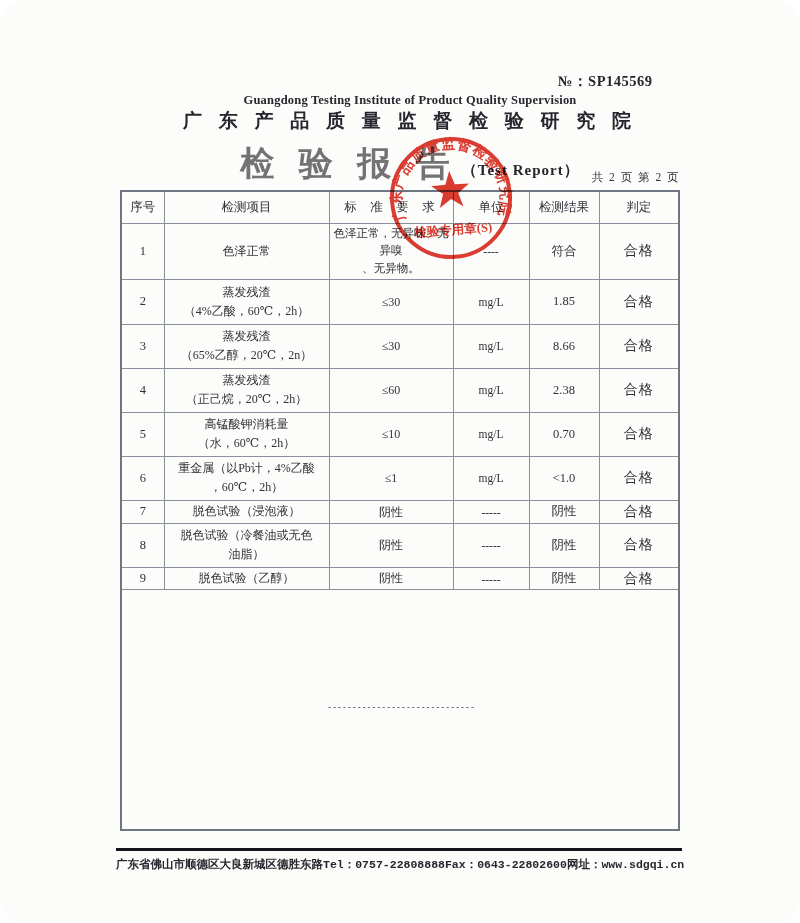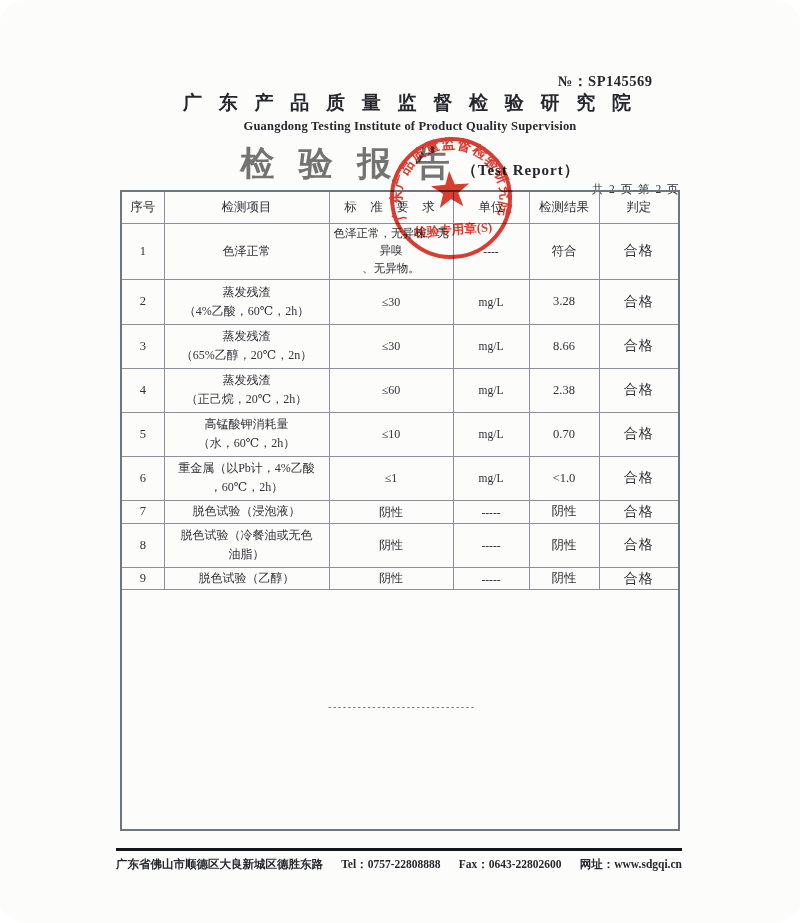--- a/index.html
+++ b/index.html
@@ -36,21 +36,21 @@
   }
   #report-title-line { margin-top:7px; white-space:nowrap; }
   #report-title-cn {
     font-size:34px; font-weight:bold; letter-spacing:8px; color:#737373;
   }
   #report-title-en {
     font-size:15px; font-weight:bold; color:#26272e; letter-spacing:1px;
   }
   #page-info {
     position:absolute; right:120px; top:170px;
-    font-size:11.5px; color:#33343c; letter-spacing:1.5px;margin-top:12px;
+    font-size:11.5px; color:#33343c; letter-spacing:1.5px;
   }
   
   #results-table {
     position:absolute; left:120px; top:190px;
     width:558px; border-collapse:collapse; table-layout:fixed;
     border:2px solid #6e7681;
   }
   #results-table th, #results-table td {
     border:1px solid #8a919c;
     text-align:center; vertical-align:middle;
@@ -85,33 +85,33 @@
     transform:rotate(-4deg);
   }
   
   #footer-rule {
     position:absolute; left:116px; top:848px;
     width:566px; height:3px; background:#14151a;
   }
   #doc-footer {
     position:absolute; left:116px; top:857px; width:566px;
     display:flex; justify-content:space-between; align-items:baseline;
-    font-size:11.5px; font-weight:bold; color:#26272e; white-space:nowrap;
+    font-size:11.5px; font-weight:bold; color:#26272e; white-space:nowrap;font-family:Liberation Mono, monospace;
   }
 </style>
 </head>
 <body>
 
 <div id="page">
 
   <div id="report-no"><span>№：</span><span>SP145569</span></div>
 
   <div id="doc-header">
+    <div id="title-en">Guangdong Testing Institute of Product Quality Supervision</div>
     <div id="title-cn">广 东 产 品 质 量 监 督 检 验 研 究 院</div>
-    <div id="title-en">Guangdong Testing Institute of Product Quality Supervision</div>
     <div id="report-title-line">
       <span id="report-title-cn">检 验 报 告</span>
       <span id="report-title-en">（Test Report）</span>
     </div>
   </div>
 
   <div id="page-info">共 2 页 第 2 页</div>
 
   <table id="results-table">
     <colgroup>
@@ -139,21 +139,21 @@
       <td class="c-unit">----</td>
       <td class="c-res">符合</td>
       <td class="c-ver">合格</td>
     </tr>
     <tr class="h-r2">
       <td class="c-no">2</td>
       <td class="c-item">蒸发残渣
 （4%乙酸，60℃，2h）</td>
       <td class="c-std">≤30</td>
       <td class="c-unit">mg/L</td>
-      <td class="c-res">3.28</td>
+      <td class="c-res">1.85</td>
       <td class="c-ver">合格</td>
     </tr>
     <tr class="h-r3">
       <td class="c-no">3</td>
       <td class="c-item">蒸发残渣
 （65%乙醇，20℃，2n）</td>
       <td class="c-std">≤30</td>
       <td class="c-unit">mg/L</td>
       <td class="c-res">8.66</td>
       <td class="c-ver">合格</td>

